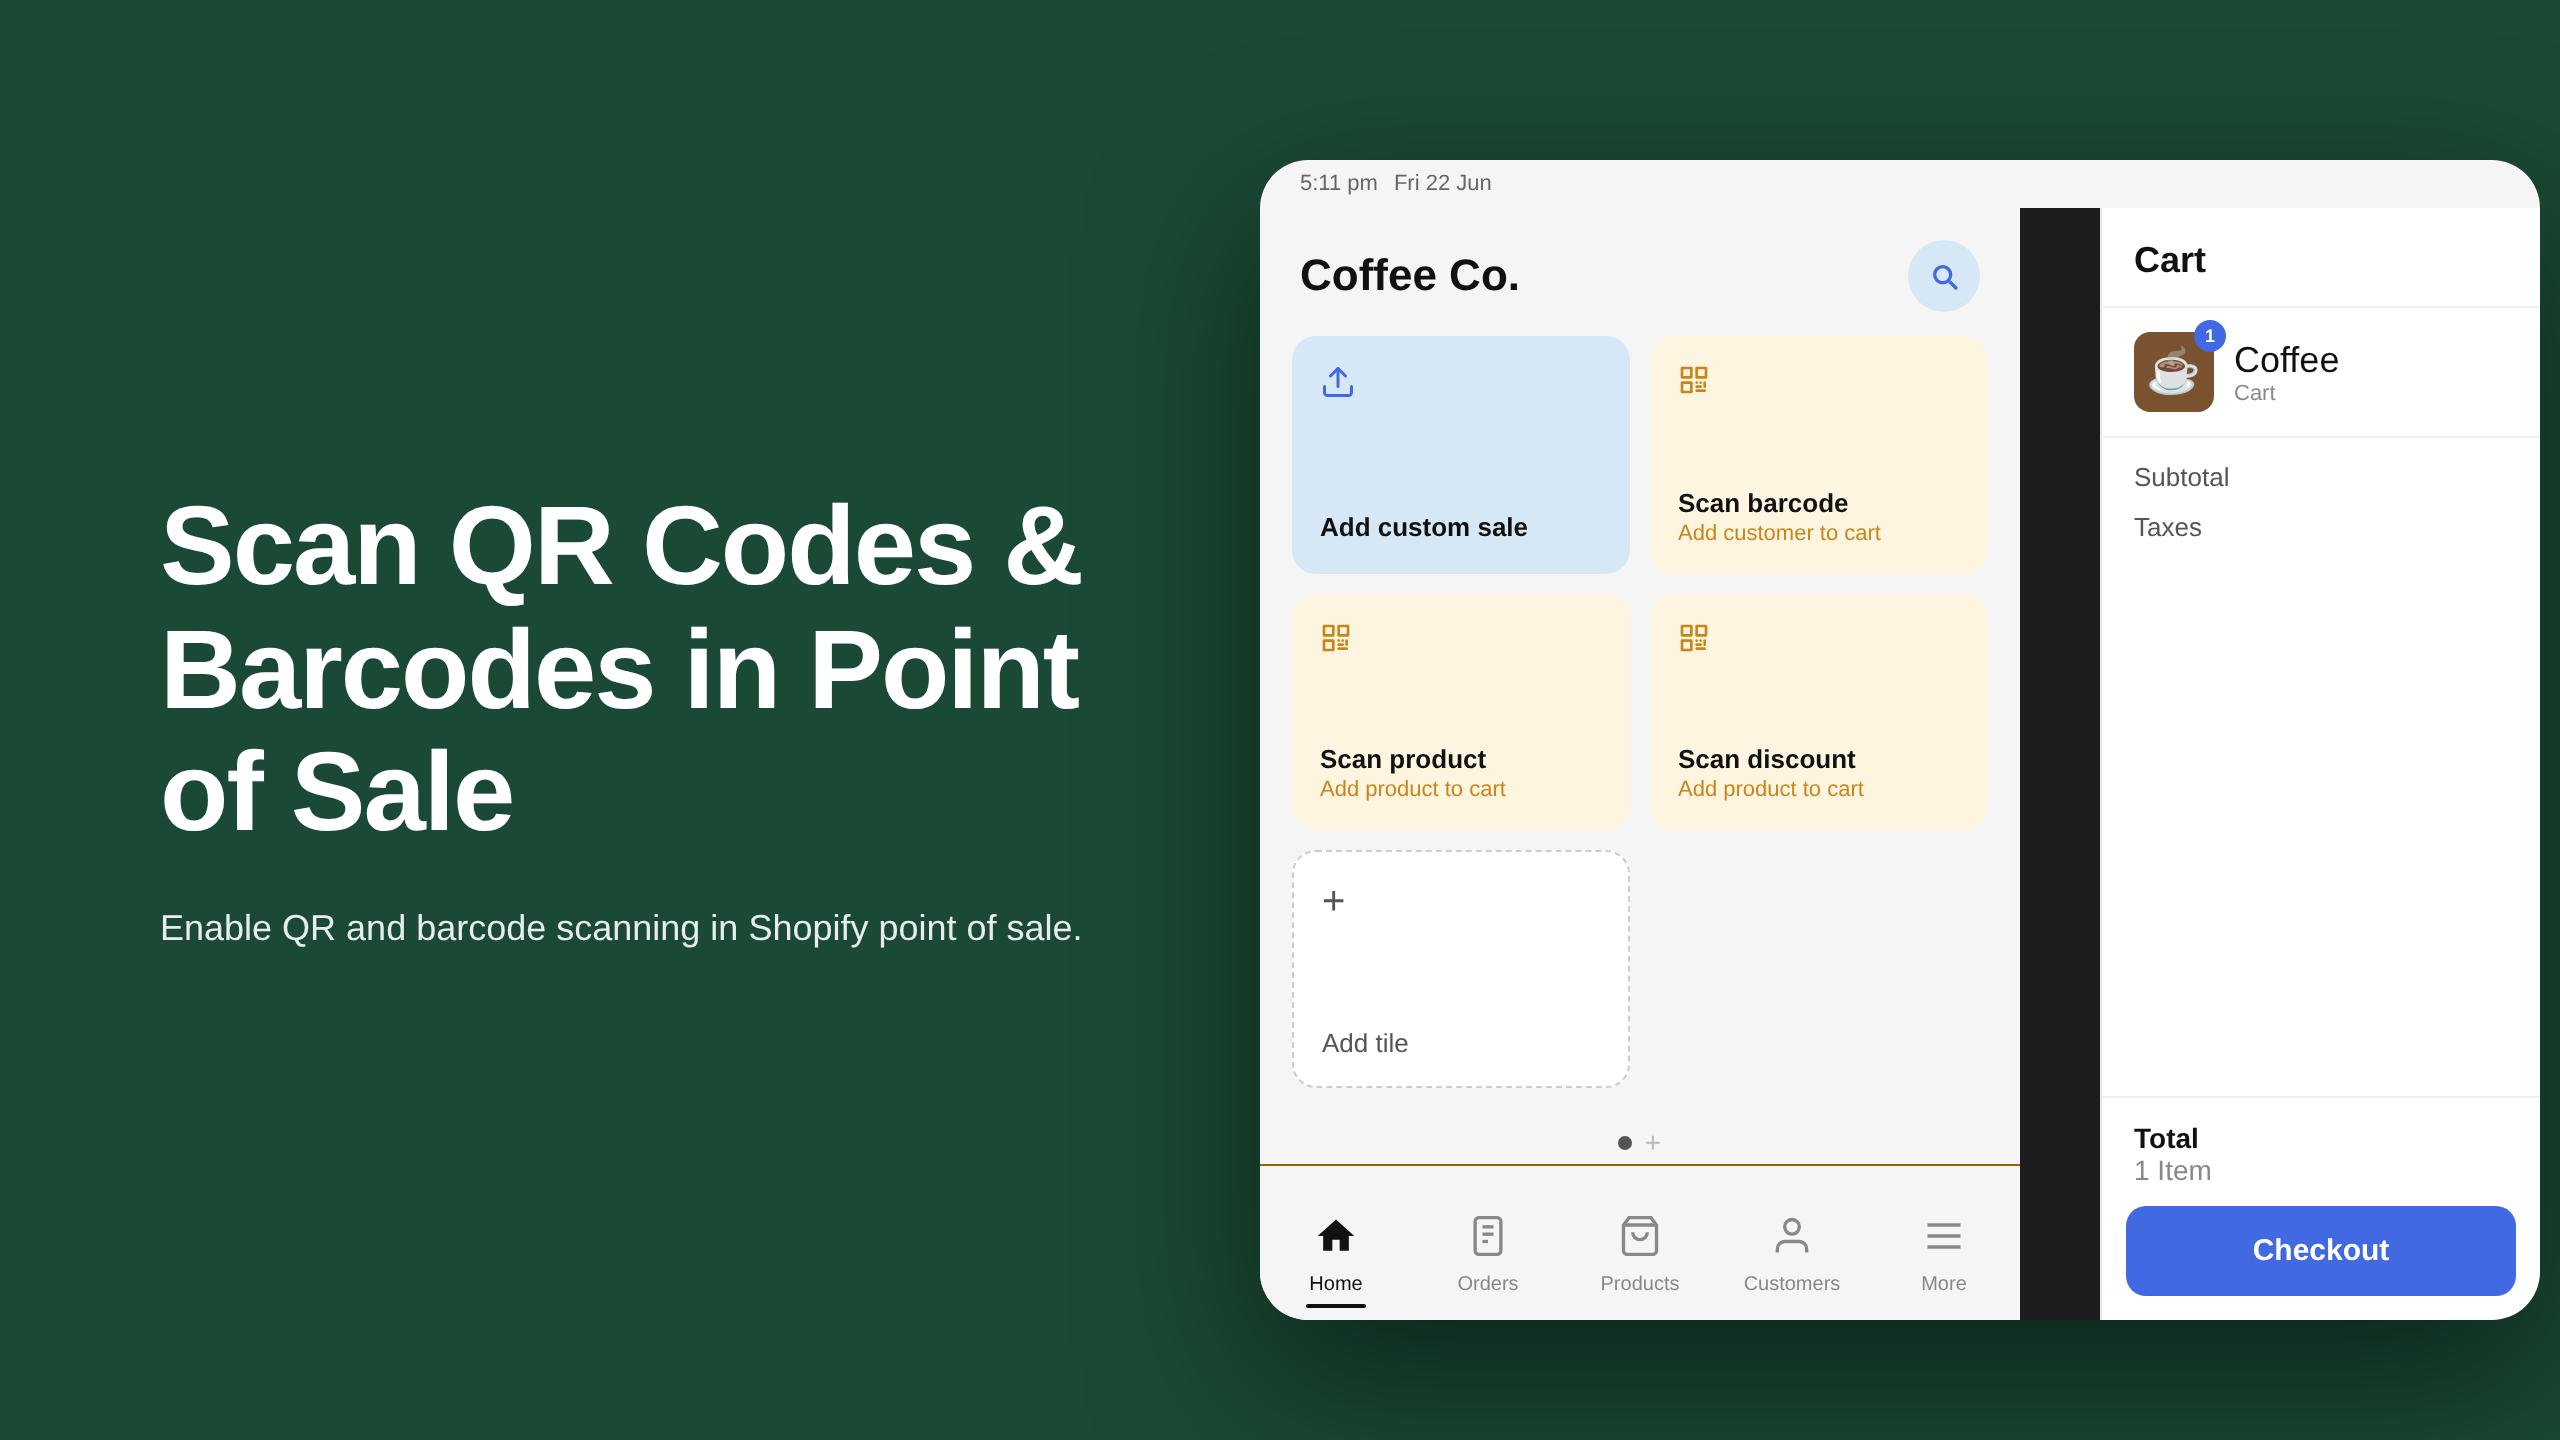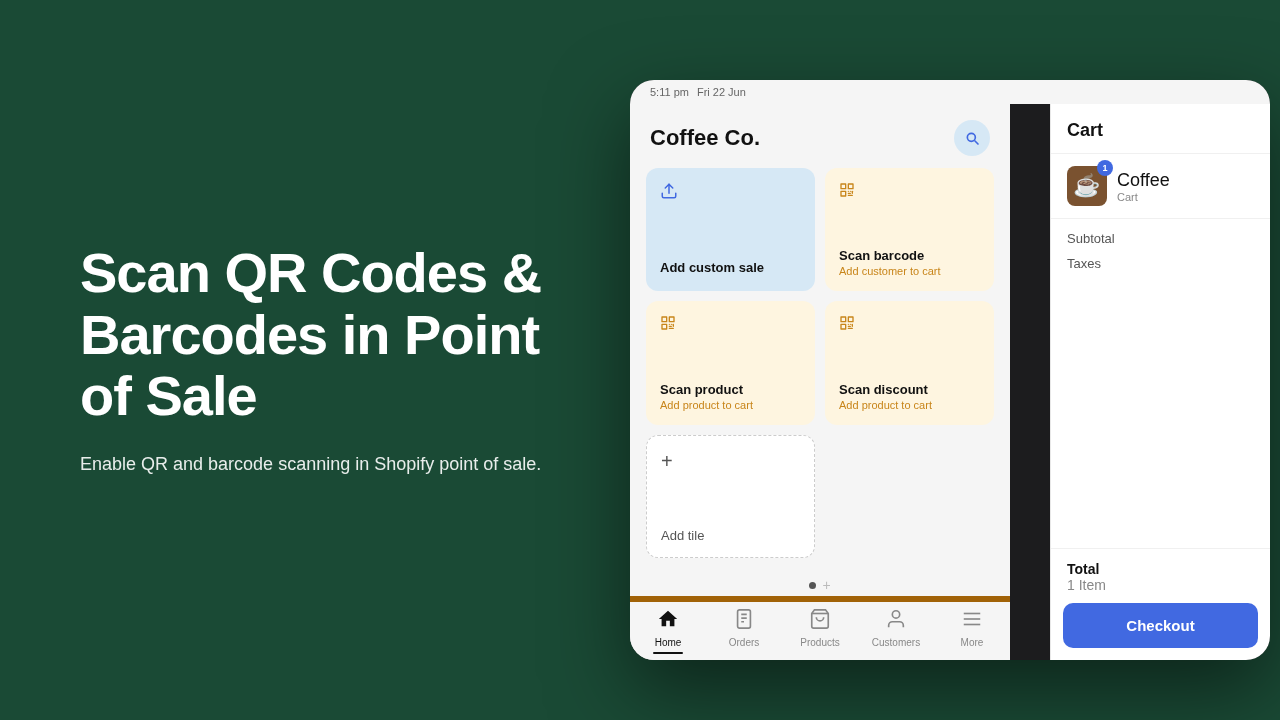--- a/index.html
+++ b/index.html
@@ -193,23 +193,23 @@
 
     .dot-plus {
       font-size: 14px;
       color: #bbb;
       line-height: 1;
     }
 
     
     .bottom-nav {
       background: #f5f5f5;
-      border-top: 6px solid #a16207;
-      display: flex;
-      padding: 2px 0 2px;
+      border-top: 1px solid #a16207;
+      display: flex;
+      padding: 20px 0 2px;
       flex-shrink: 0;
     }
 
     .nav-item {
       flex: 1;
       display: flex;
       flex-direction: column;
       align-items: center;
       gap: 2px;
       cursor: pointer;

